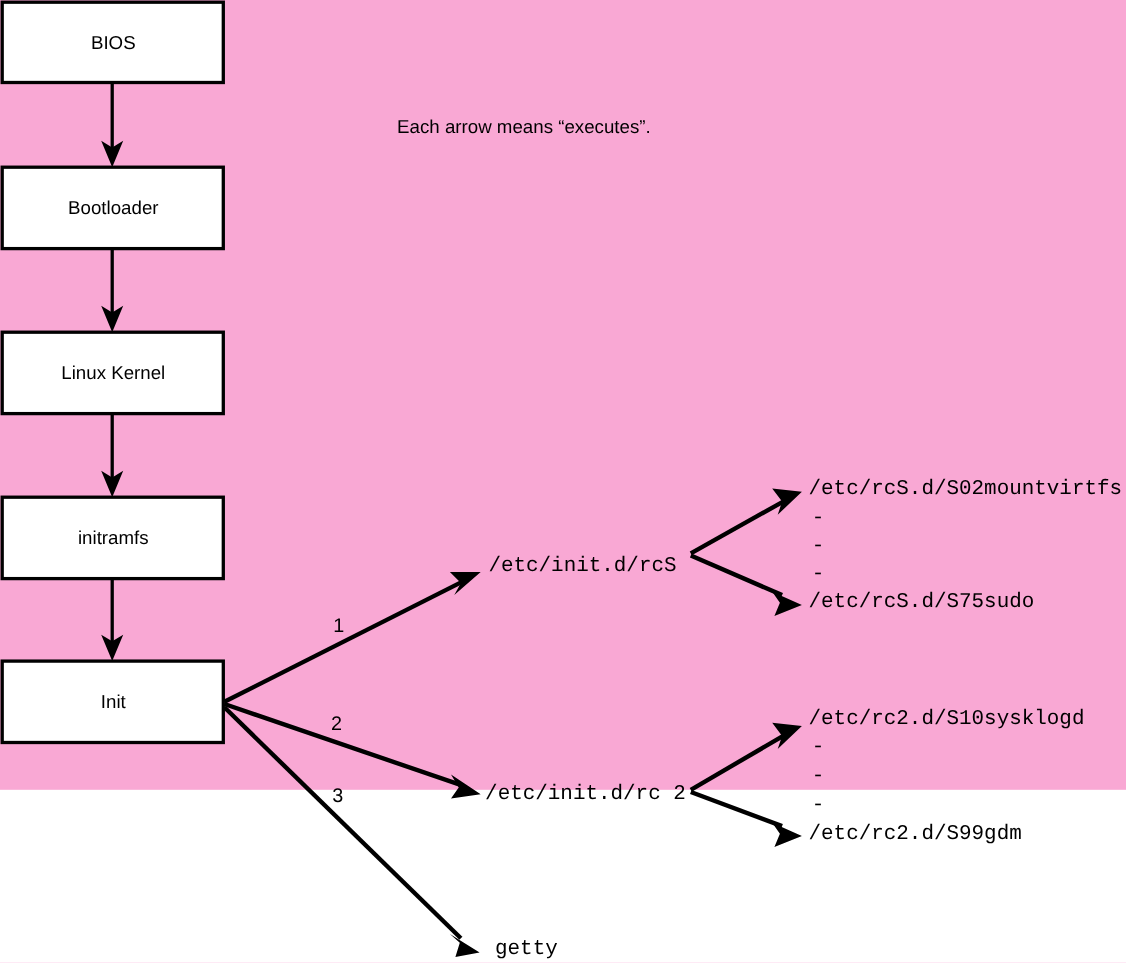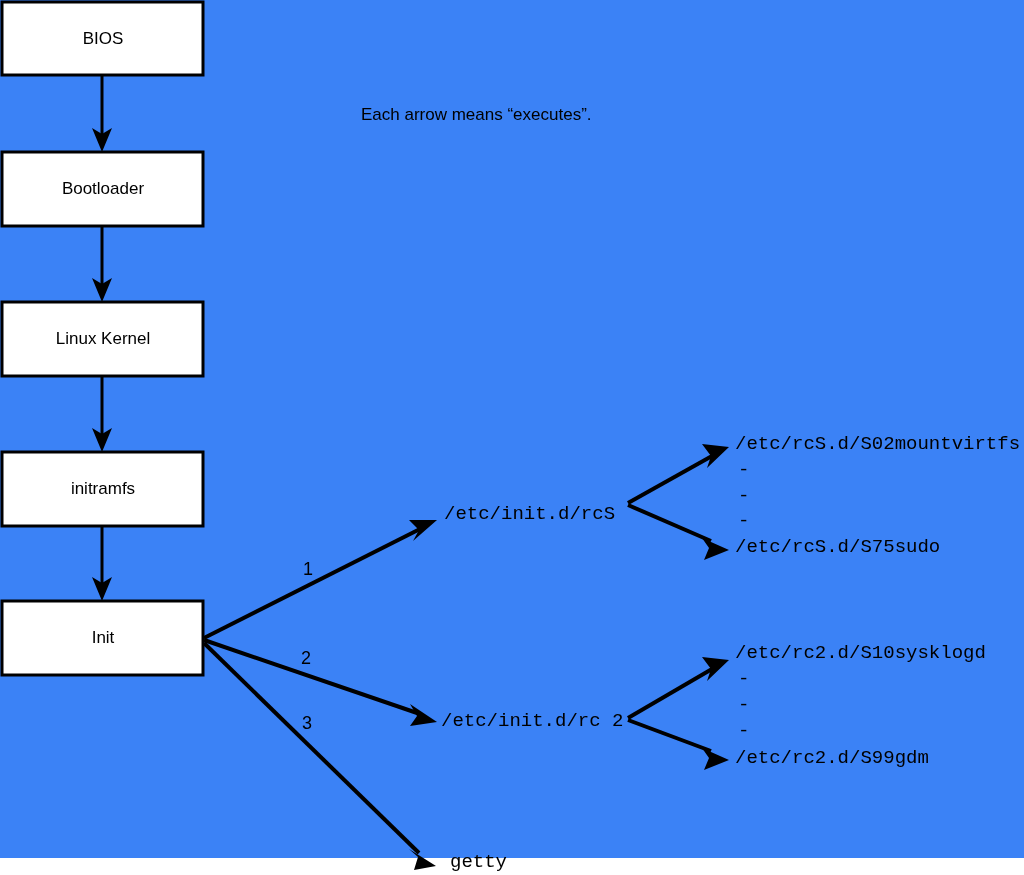--- a/index.html
+++ b/index.html
@@ -9,22 +9,22 @@
   }
   body {
     width: 1024px;
     height: 875px;
     overflow: hidden;
     font-family: "Liberation Sans", sans-serif;
   }
   #diagram-root {
     position: relative;
     width: 1024px;
-    height: 858px;
-    background: #3b82f6;
+    height: 718px;
+    background: #f9a8d4;
   }
   svg#boot-diagram {
     display: block;
     width: 1024px;
     height: 875px;
   }
   .node-box {
     fill: #ffffff;
     stroke: #000000;
     stroke-width: 3;

